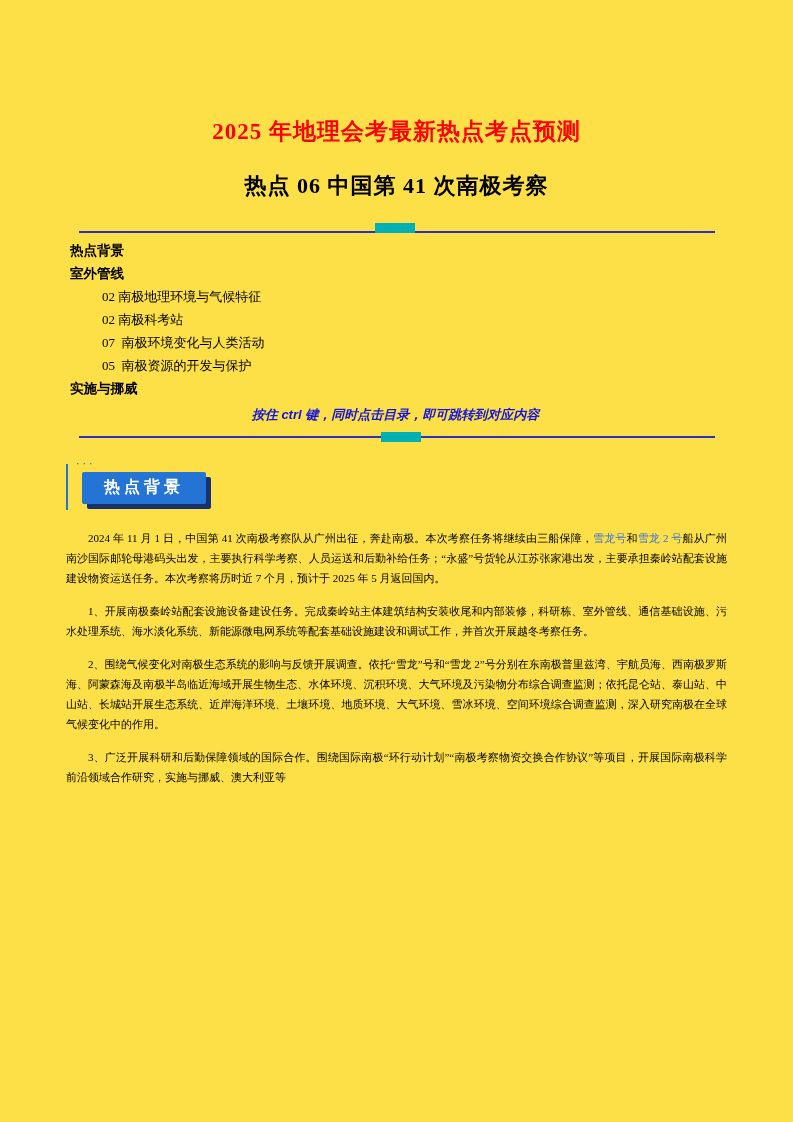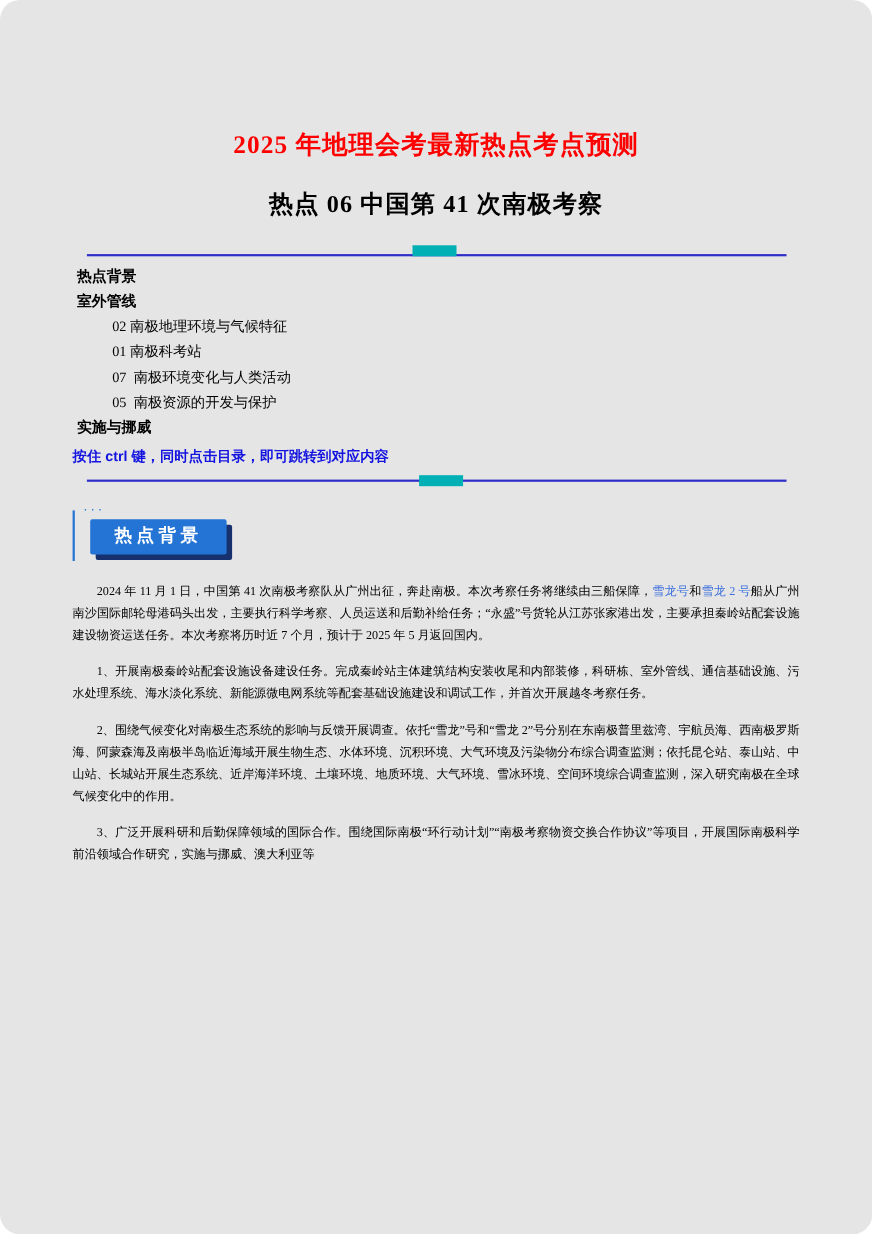--- a/index.html
+++ b/index.html
@@ -1,21 +1,21 @@
 <!DOCTYPE html>
 <html style="--title-red: #fe0000; --divider-blue: #2e2ec8; --accent-teal: #00b0b4; --badge-blue: #2474d5; --badge-shadow: #17316e; --hint-blue: #1414e0; --link-blue: #3b6fdd;"><head>
 <meta charset="utf-8">
 <style>
   * { margin:0; padding:0; box-sizing:border-box; }
   html,body { background:#ffffff; }
   body { font-family:"Liberation Serif","DejaVu Serif",serif; color:#000; }
 
   .page {
-    width:793px; height:1122px; margin:0 auto; background:#e5e5e5;
-    position:relative; padding:116px 66px 15px 66px; overflow:hidden;border-radius:18px;
+    width:793px; height:1122px; margin:0 auto; background:#fde047;
+    position:relative; padding:116px 66px 15px 66px; overflow:hidden;
   }
 
   .main-title {
     text-align:center; color:var(--title-red,#fe0000);
     font-size:23px; font-weight:bold; letter-spacing:1px;
   }
   .topic-title {
     text-align:center; color:#000; font-size:22px; font-weight:bold;
     margin-top:24px; letter-spacing:1px;
   }
@@ -39,22 +39,22 @@
   .toc-list { margin-top:6px; }
   .toc-item { white-space:pre-wrap; cursor:pointer; }
   .toc-item.level-section {
     font-weight:bold; font-size:13.5px; line-height:23px; padding-left:4px;
     font-family:"Liberation Sans","DejaVu Sans",sans-serif;
   }
   .toc-item.level-sub {
     font-size:13px; line-height:23px; padding-left:36px;
   }
   .toc-hint {
-    text-align:left; color:var(--hint-blue,#1414e0); font-weight:bold;
-    font-size:13px; margin-top:6px; padding-right:2px;
+    text-align:center; color:var(--hint-blue,#1414e0); font-weight:bold;
+    font-style:italic; font-size:13px; margin-top:6px; padding-right:2px;
     font-family:"Liberation Sans","DejaVu Sans",sans-serif;
   }
 
   .badge-wrap { margin-top:34px; position:relative; padding-left:16px; height:34px; }
   .badge-bar {
     position:absolute; left:0; top:-8px; width:2px; height:46px;
     background:var(--badge-blue,#2474d5);
   }
   .badge-dots {
     position:absolute; left:10px; top:-15px;
@@ -86,21 +86,21 @@
 
   <div class="divider divider-1">
     <span class="accent"></span>
   </div>
 
 
   <div class="toc-list" id="toc-list">
       <div class="toc-item level-section">热点背景</div>
       <div class="toc-item level-section">室外管线</div>
       <div class="toc-item level-sub">02 南极地理环境与气候特征</div>
-      <div class="toc-item level-sub">01 南极科考站</div>
+      <div class="toc-item level-sub">02 南极科考站</div>
       <div class="toc-item level-sub">07  南极环境变化与人类活动</div>
       <div class="toc-item level-sub">05  南极资源的开发与保护</div>
       <div class="toc-item level-section">实施与挪威</div>
     </div>
 
   <div class="toc-hint">按住 ctrl 键，同时点击目录，即可跳转到对应内容</div>
 
   <div class="divider divider-2">
     <span class="accent"></span>
   </div>

